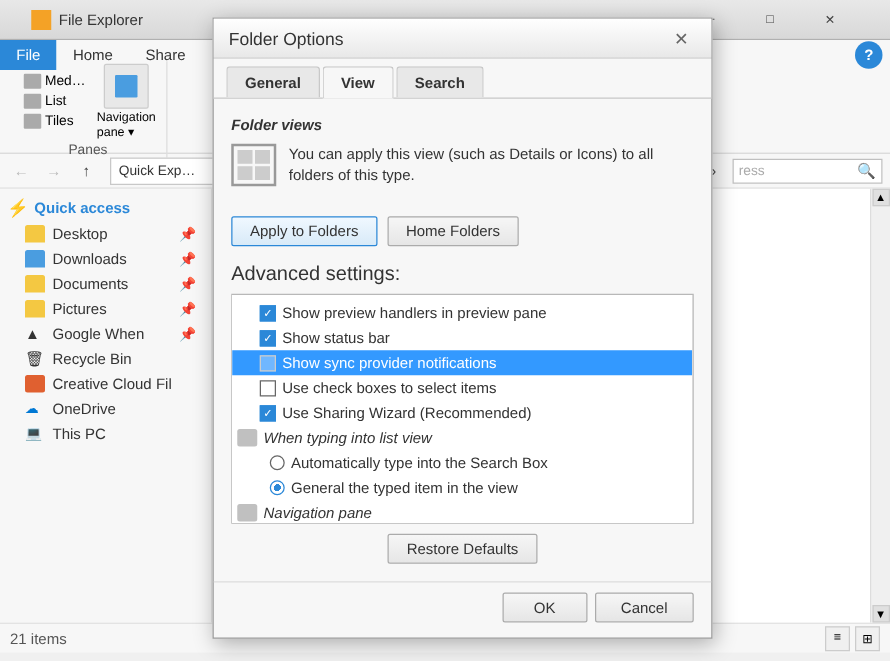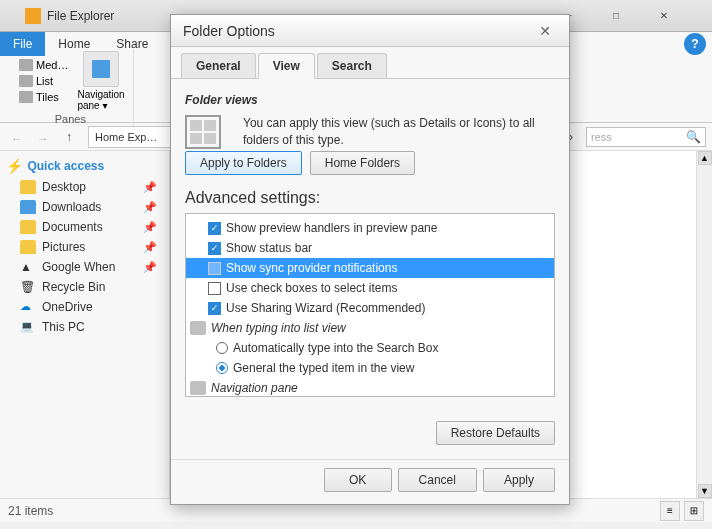--- a/index.html
+++ b/index.html
@@ -255,22 +255,22 @@
       font-size: 12px;
       font-weight: bold;
       color: #333;
       margin-bottom: 8px;
       font-style: italic;
     }
 
     .folder-views-desc {
       display: flex;
       align-items: flex-start;
-      gap: 22px;
-      margin-bottom: 2px;
+      gap: 10px;
+      margin-bottom: 24px;
     }
 
     .folder-grid-icon {
       width: 36px; height: 34px;
       border: 2px solid #999;
       display: grid;
       grid-template-columns: 1fr 1fr;
       grid-template-rows: 1fr 1fr;
       gap: 2px;
       padding: 3px;
@@ -396,22 +396,22 @@
       flex-shrink: 0;
     }
 
     .category-icon.gray {
       background: #c0c0c0;
     }
 
     
     .restore-row {
       display: flex;
-      justify-content: flex-end;
-      margin-top: 24px;
+      justify-content: center;
+      margin-top: 8px;
     }
 
     
     .dialog-footer {
       display: flex;
       justify-content: flex-end;
       gap: 6px;
       padding: 8px 14px 12px;
       border-top: 1px solid #ddd;
     }
@@ -563,21 +563,21 @@
         <div class="panes-label">Panes</div>
       </div>
     </div>
   </div>
 
   <div class="nav-bar">
     <button class="nav-btn disabled">←</button>
     <button class="nav-btn disabled">→</button>
     <button class="nav-btn">↑</button>
     <div class="address-bar" style="flex:1;height:22px;margin:0 4px;">
-      <span style="font-size:11px;color:#333;">Home Exp…</span>
+      <span style="font-size:11px;color:#333;">Quick Exp…</span>
     </div>
     <button class="nav-btn">★</button>
     <button class="nav-btn">›</button>
     <div class="search-box">
       <span style="font-size:11px;color:#aaa;flex:1;">ress</span>
       <span style="color:#888;font-size:12px;">🔍</span>
     </div>
   </div>
 
   <div class="main-area">
@@ -608,20 +608,24 @@
         <span style="margin-left:auto;color:#2b88d8;font-size:11px;">📌</span>
       </div>
       <div class="sidebar-item">
         <span style="width:16px;height:14px;display:inline-block;flex-shrink:0;font-size:12px;">▲</span>
         <span>Google When</span>
         <span style="margin-left:auto;color:#2b88d8;font-size:11px;">📌</span>
       </div>
       <div class="sidebar-item">
         <span style="width:16px;height:14px;display:inline-block;flex-shrink:0;font-size:12px;">🗑</span>
         <span>Recycle Bin</span>
+      </div>
+      <div class="sidebar-item">
+        <span style="width:16px;height:14px;display:inline-block;flex-shrink:0;background:#e06030;border-radius:2px;"></span>
+        <span>Creative Cloud Fil</span>
       </div>
       <div class="sidebar-item">
         <span style="width:16px;height:14px;display:inline-block;flex-shrink:0;font-size:11px;color:#0078d4;">☁</span>
         <span>OneDrive</span>
       </div>
       <div class="sidebar-item">
         <span style="width:16px;height:14px;display:inline-block;flex-shrink:0;font-size:11px;">💻</span>
         <span>This PC</span>
       </div>
     </div>
@@ -726,15 +730,14 @@
     </div>
 
     <div class="restore-row">
       <button class="dialog-btn">Restore Defaults</button>
     </div>
   </div>
 
   <div class="dialog-footer">
     <button class="footer-btn">OK</button>
     <button class="footer-btn">Cancel</button>
-    <button class="footer-btn">Apply</button>
   </div>
 </div>
 
 </body></html>

